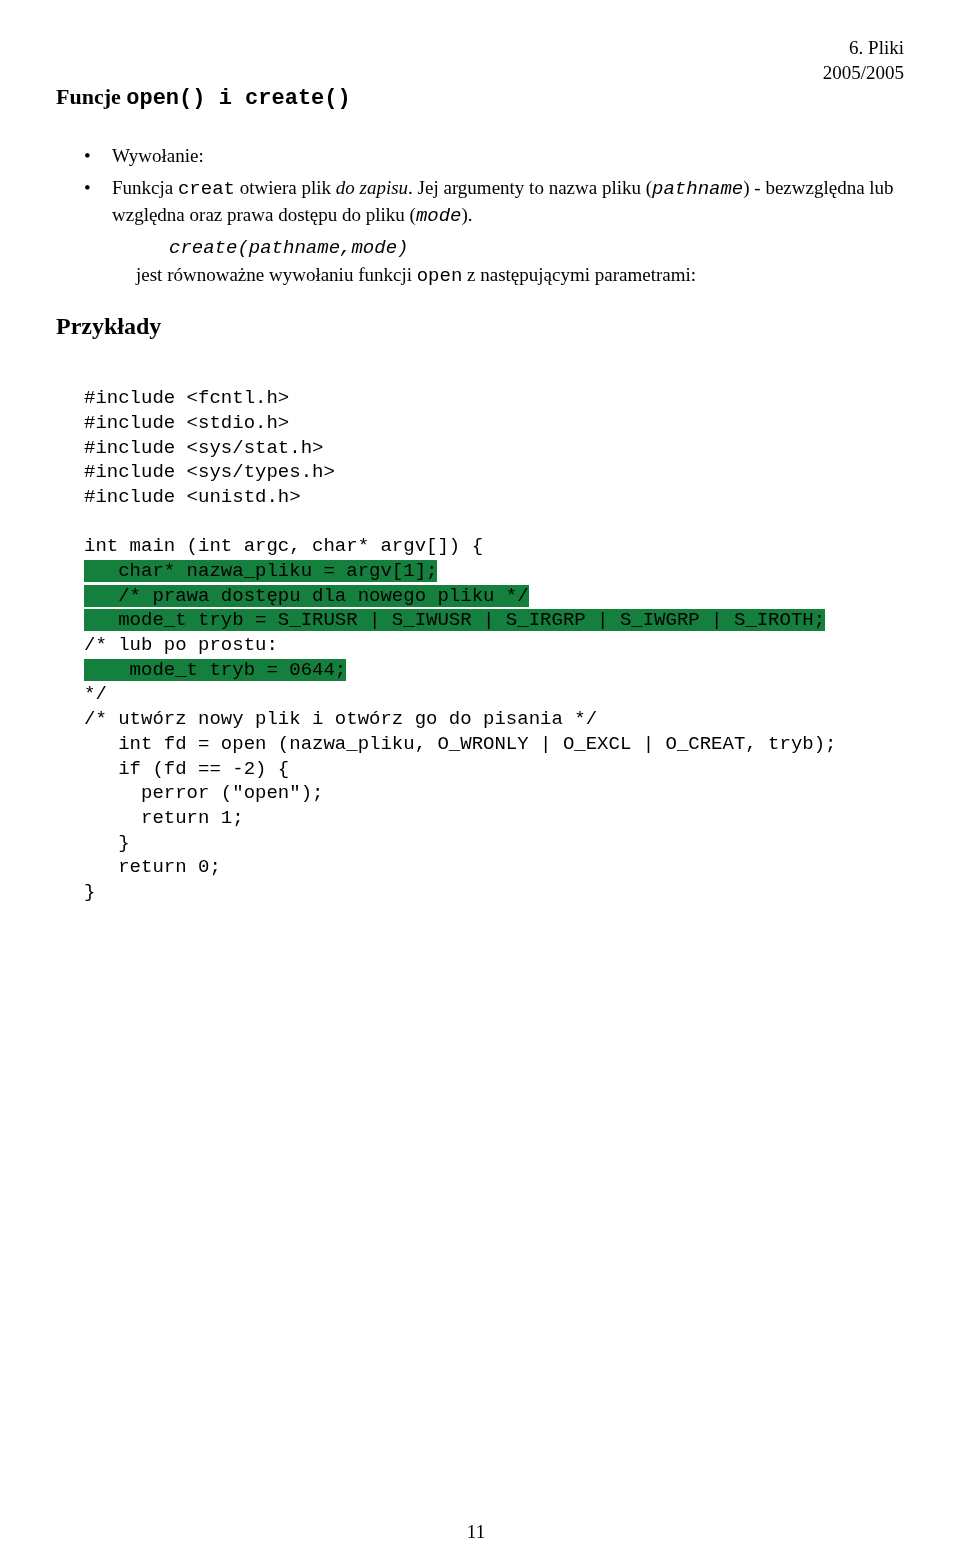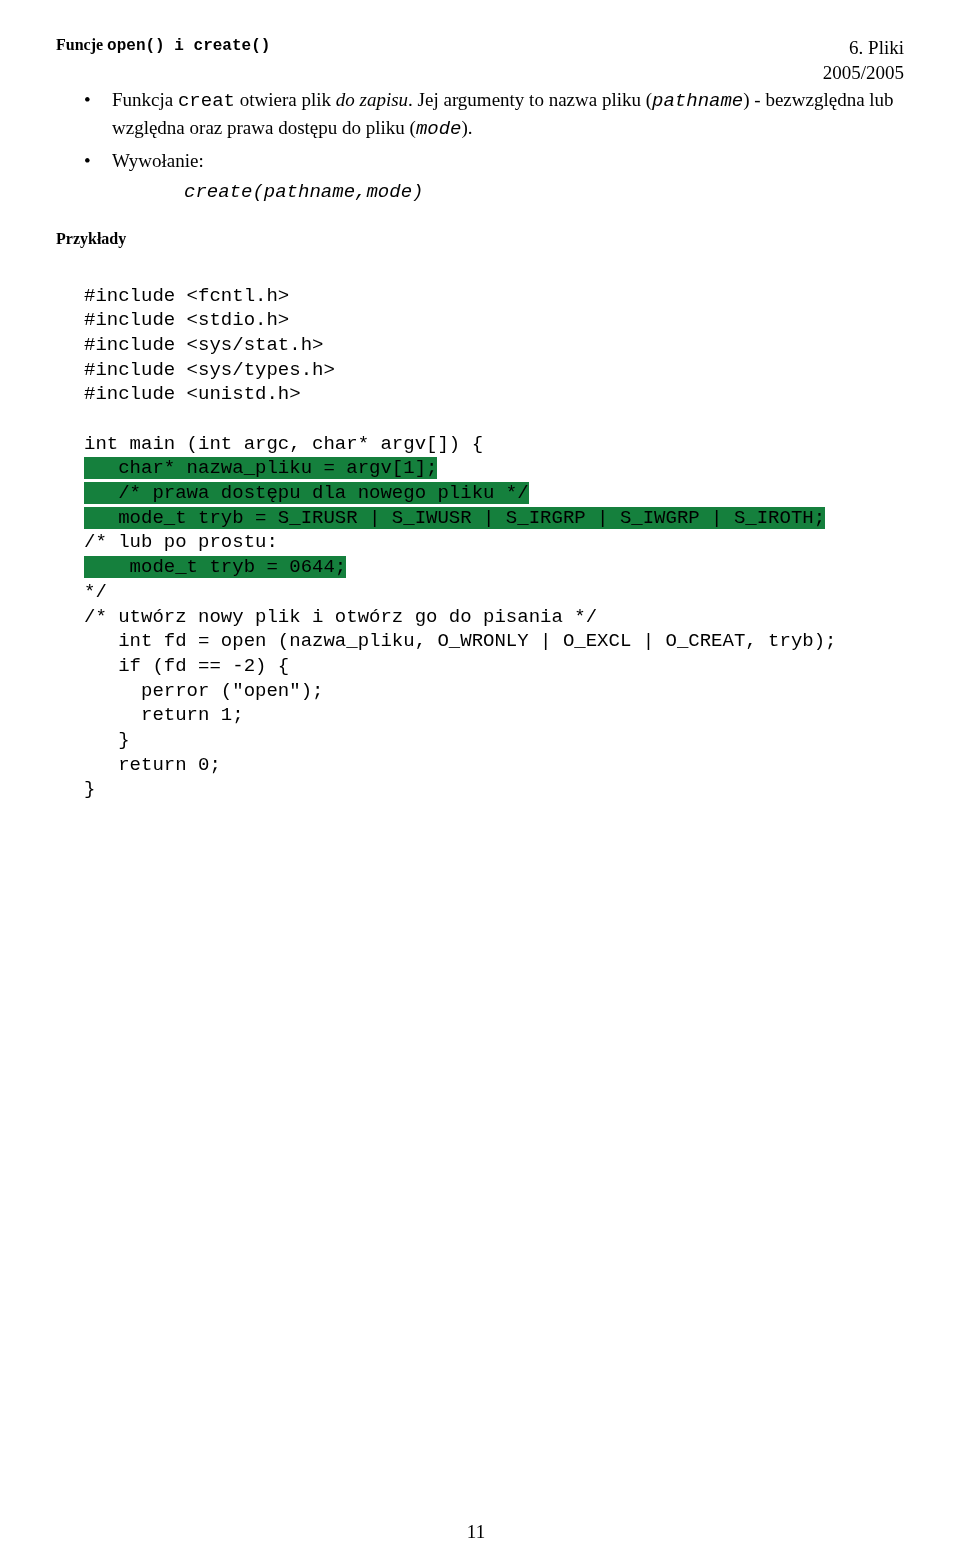--- a/index.html
+++ b/index.html
@@ -19,22 +19,23 @@
   }
   .hdr-right {
     position: absolute;
     top: 36px;
     right: 56px;
     text-align: right;
     font-size: 19px;
     line-height: 1.3;
   }
   .h1 {
-    font-size: 16px;
+    font-size: 22px;
     font-weight: bold;
+    margin-top: 48px;
     margin-bottom: 32px;
   }
   .h1 .mono { font-family: "Courier New", monospace; font-weight: bold; }
   .bullets { margin-left: 28px; }
   .bullet {
     position: relative;
     padding-left: 28px;
     font-size: 19px;
     line-height: 1.35;
     margin-bottom: 6px;
@@ -46,32 +47,32 @@
     top: 0;
   }
   .mono { font-family: "Courier New", monospace; }
   .italic { font-style: italic; }
   .call-block {
     margin-left: 52px;
     font-family: "Courier New", monospace;
     font-size: 19px;
     line-height: 1.35;
   }
-  .call-block .indent { margin-left: 48px; }
+  .call-block .indent { margin-left: 33px; }
   .jest-line {
     font-family: "Times New Roman", Times, serif;
     font-size: 19px;
     margin-left: 0;
     display: inline;
   }
   .h2 {
-    font-size: 16px;
+    font-size: 24px;
     font-weight: bold;
     margin-top: 24px;
-    margin-bottom: 18px;
+    margin-bottom: 28px;
   }
   .codeblock {
     margin-left: 28px;
     font-family: "Courier New", monospace;
     font-size: 19px;
     line-height: 1.3;
     white-space: pre;
   }
   .codeblock .roman-italic {
     font-family: "Courier New", monospace;
@@ -96,29 +97,32 @@
     <div>2005/2005</div>
   </div>
 
   <div class="h1">
     <span>Funcje </span><span class="mono">open() i create()</span>
   </div>
 
   <div class="bullets">
 
     <div class="bullet">
-      <span>Funkcja </span><span class="mono">creat</span><span> otwiera plik </span><span class="italic">do zapisu</span><span>. Jej argumenty to nazwa pliku (</span><span class="mono italic">pathname</span><span>) - bezwzględna lub względna oraz prawa dostępu do pliku (</span><span class="mono italic">mode</span><span>).</span>
+      <span>Wywołanie:</span>
     </div>
 
     <div class="bullet">
-      <span>Wywołanie:</span>
+      <span>Funkcja </span><span class="mono">creat</span><span> otwiera plik </span><span class="italic">do zapisu</span><span>. Jej argumenty to nazwa pliku (</span><span class="mono italic">pathname</span><span>) - bezwzględna lub względna oraz prawa dostępu do pliku (</span><span class="mono italic">mode</span><span>).</span>
     </div>
 
     <div class="call-block">
       <div class="indent"><span class="italic">create(pathname,mode)</span></div>
+      <div>
+        <span class="jest-line">jest równoważne wywołaniu funkcji </span><span>open</span><span class="jest-line"> z następującymi parametrami:</span>
+      </div>
     </div>
 
   </div>
 
   <div class="h2">Przykłady</div>
 
 
   <div style="height:18px"></div>
 
   <div class="codeblock"><span>#include &lt;fcntl.h&gt;</span>

